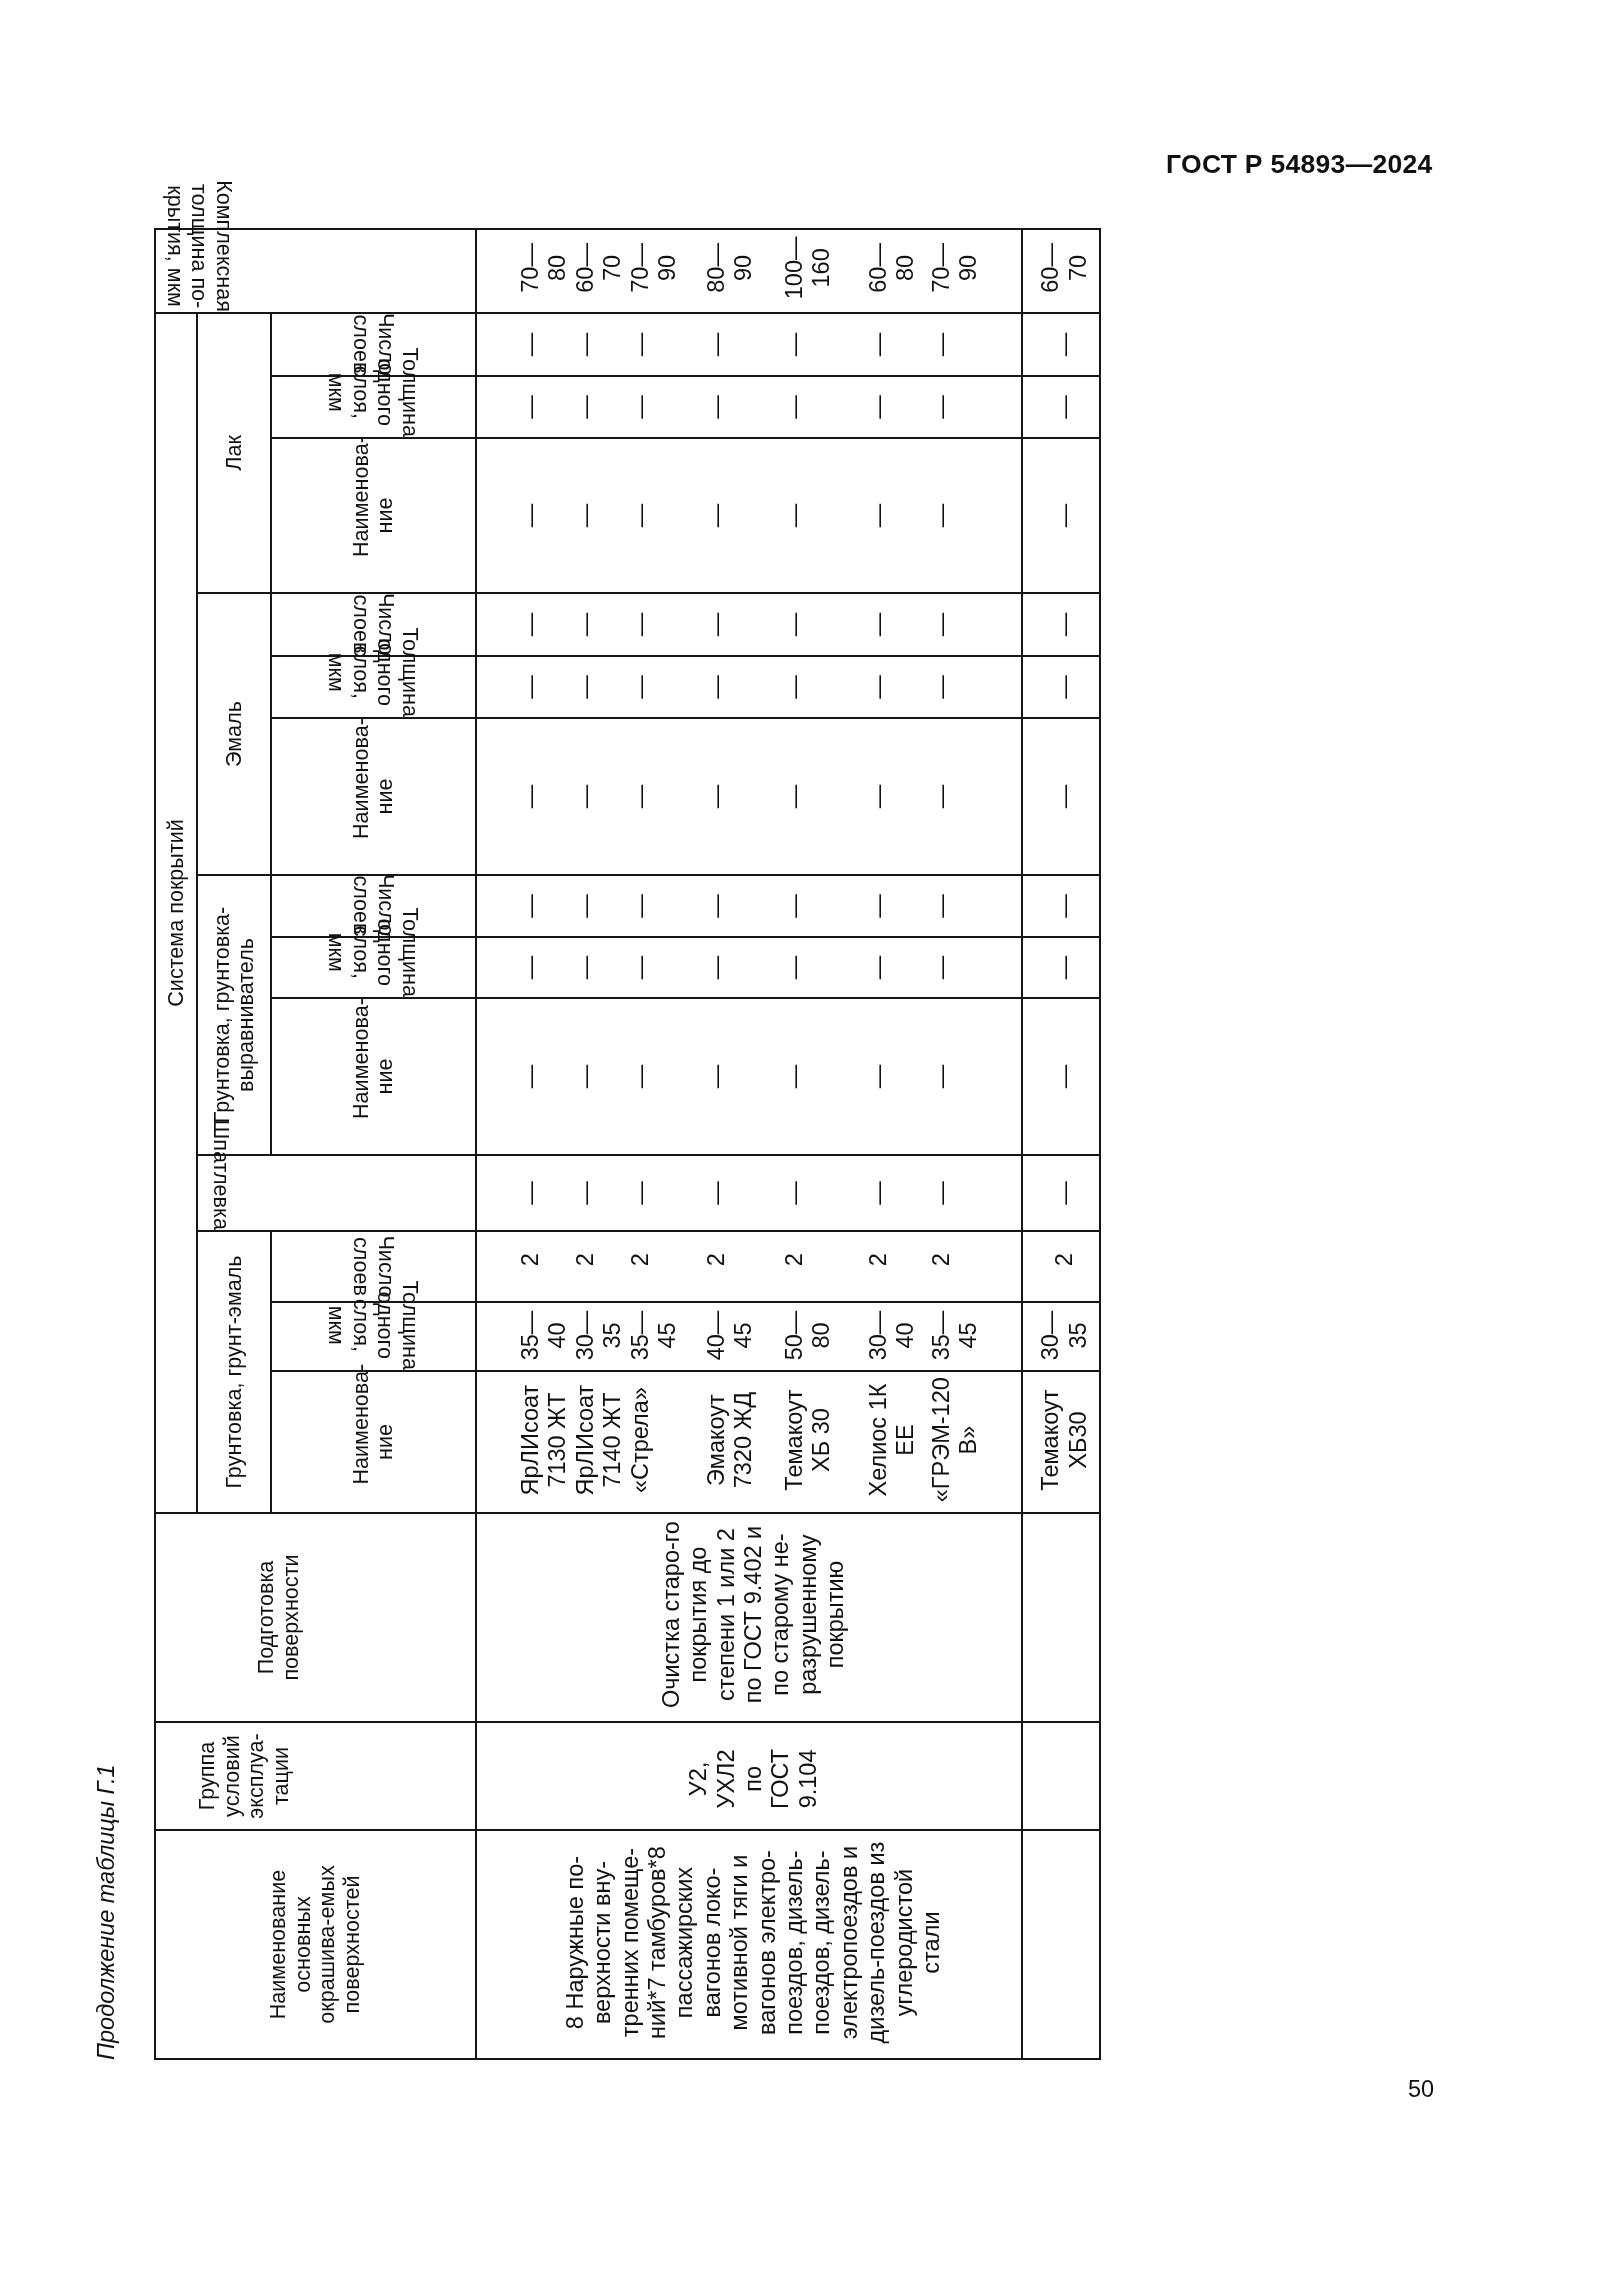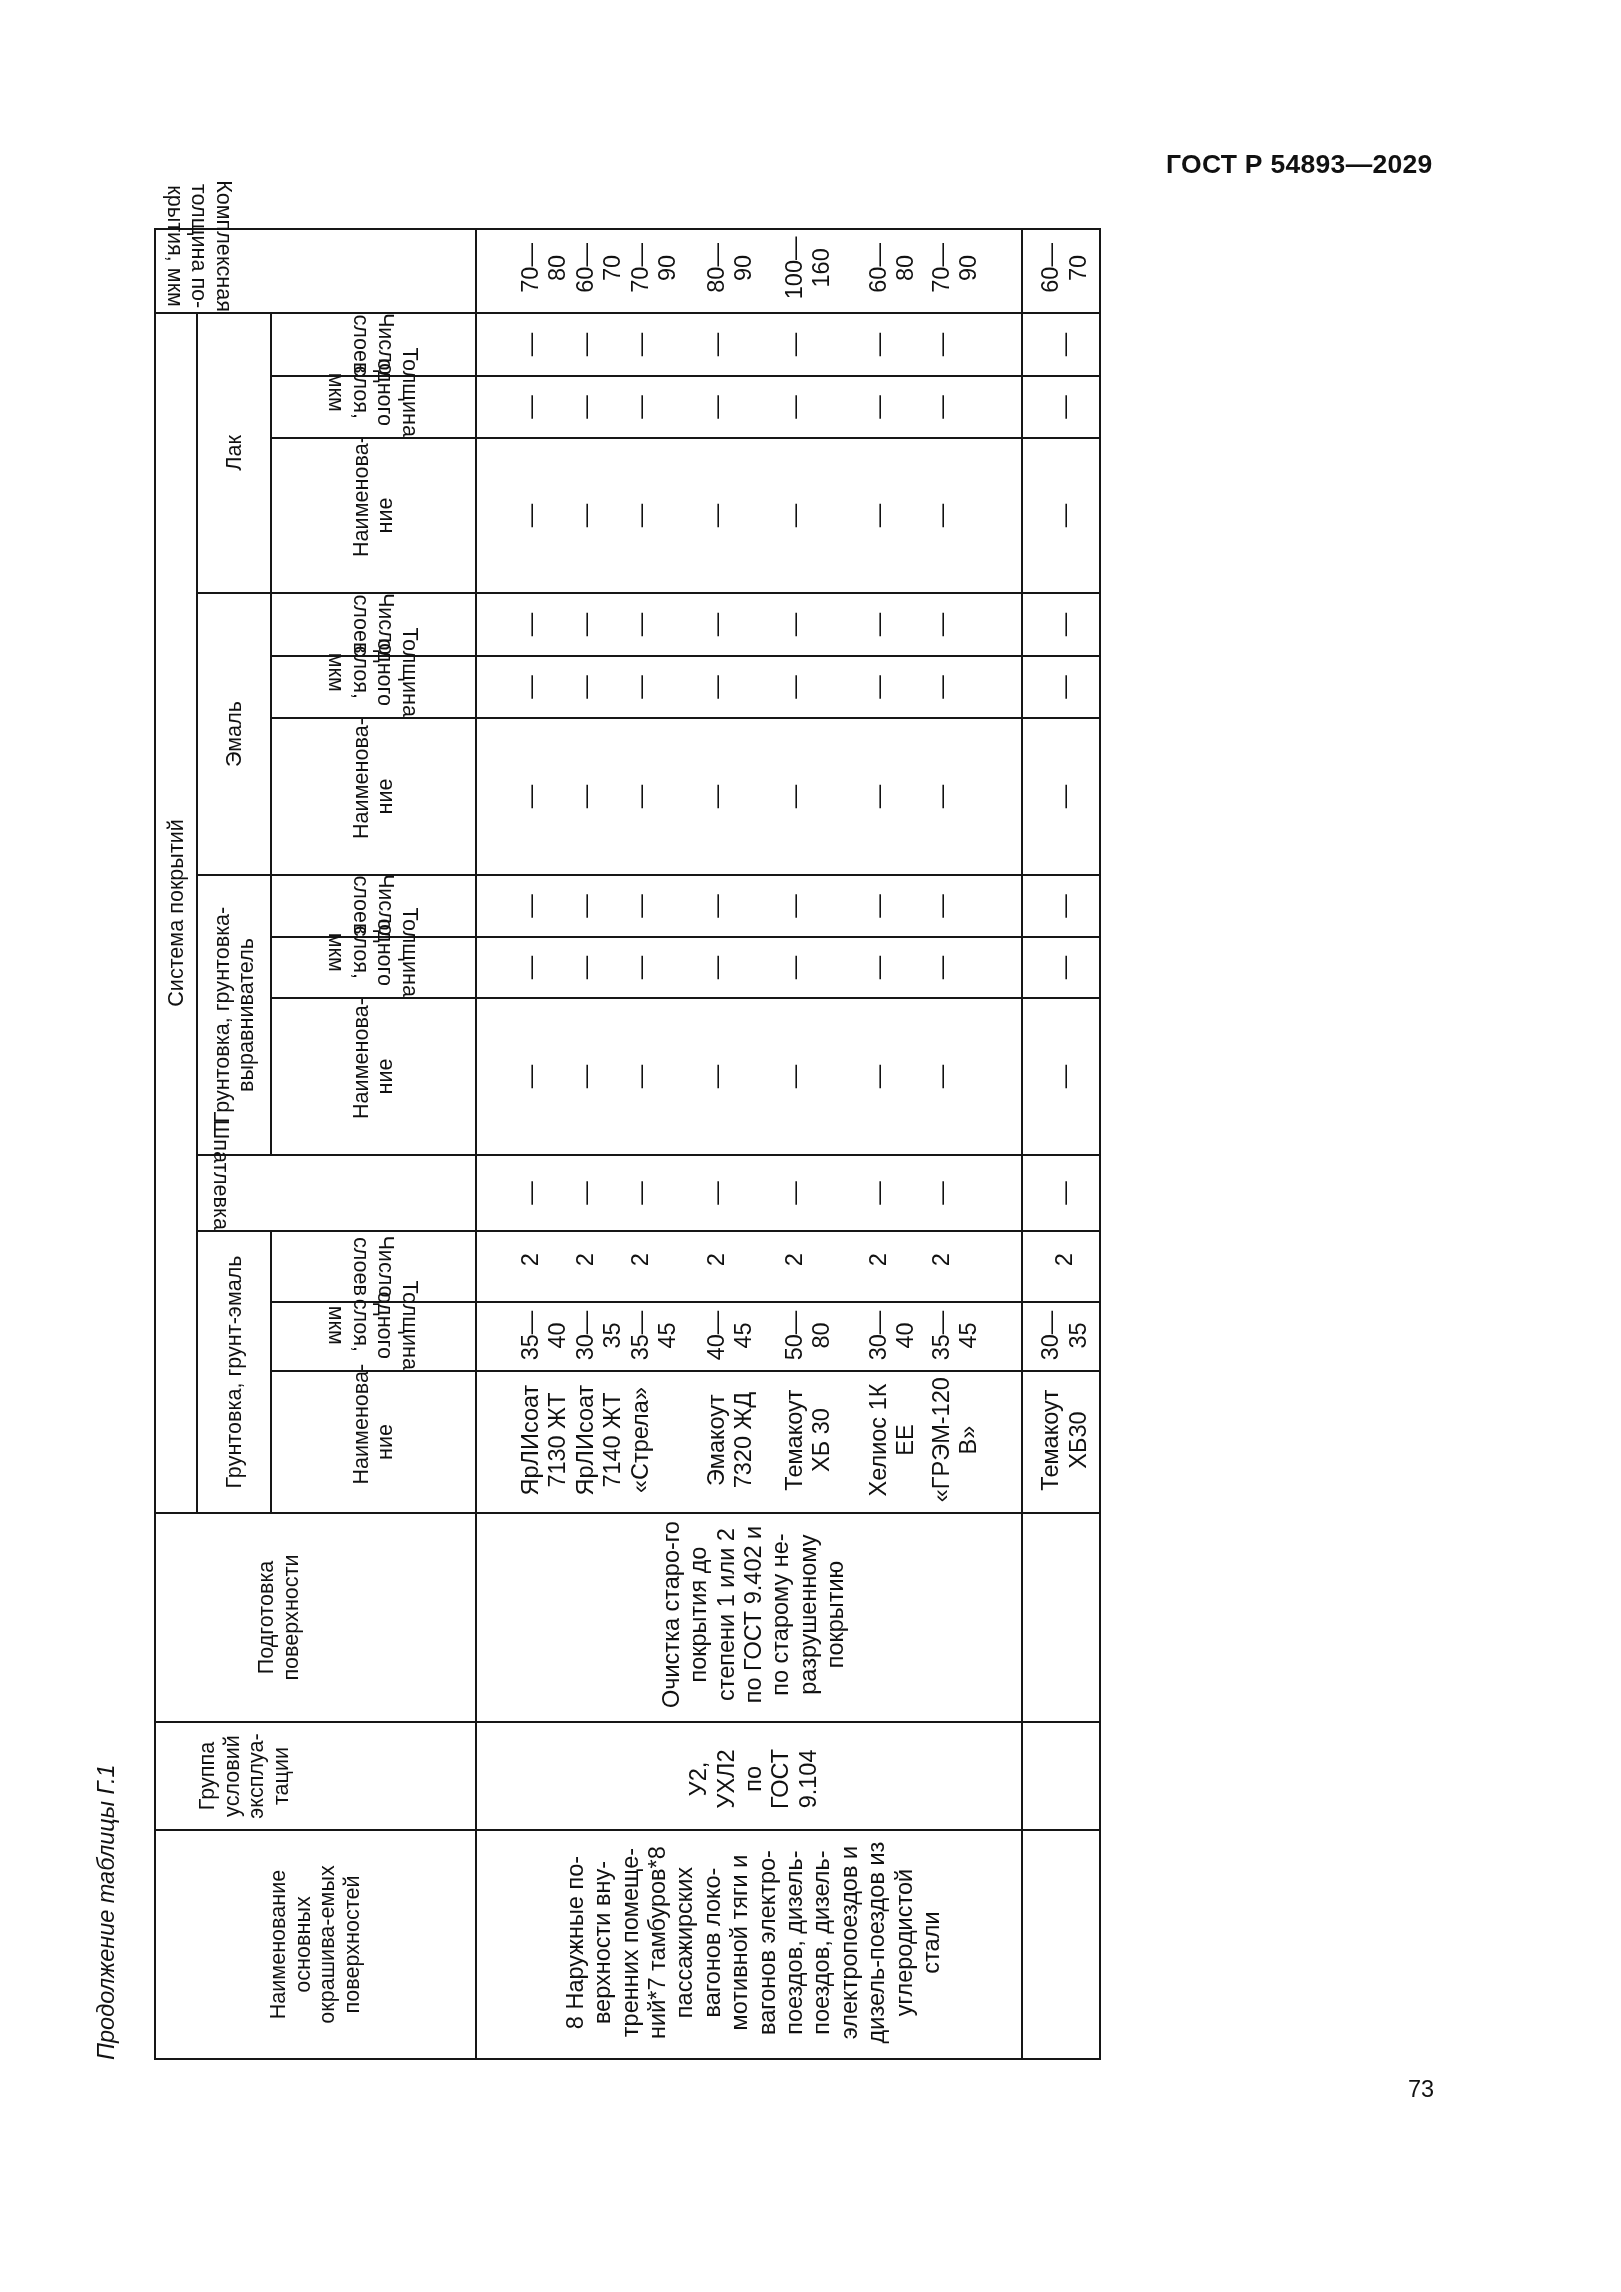--- a/index.html
+++ b/index.html
@@ -18,22 +18,22 @@
   .hdr td { font-size:21.6px; line-height:24.5px; }
   .flip { display:inline-block; transform:rotate(180deg); }
   .head-row-last td { border-bottom:5.9px double #161616; }
   .body td { vertical-align:top; text-align:left; }
   .cellpad { padding:3.9px 7.8px; }
   .rc { text-align:center; }
 </style>
 </head>
 <body>
 
-<div class="std-header">ГОСТ Р 54893—2029</div>
-<div class="page-num">73</div>
+<div class="std-header">ГОСТ Р 54893—2024</div>
+<div class="page-num">50</div>
 
 <div class="rot">
   <div class="caption">Продолжение таблицы Г.1</div>
 
   <table class="g">
     <colgroup>
       <col style="width:229px">
         <col style="width:108px">
         <col style="width:209px">
       <col style="width:142px">

